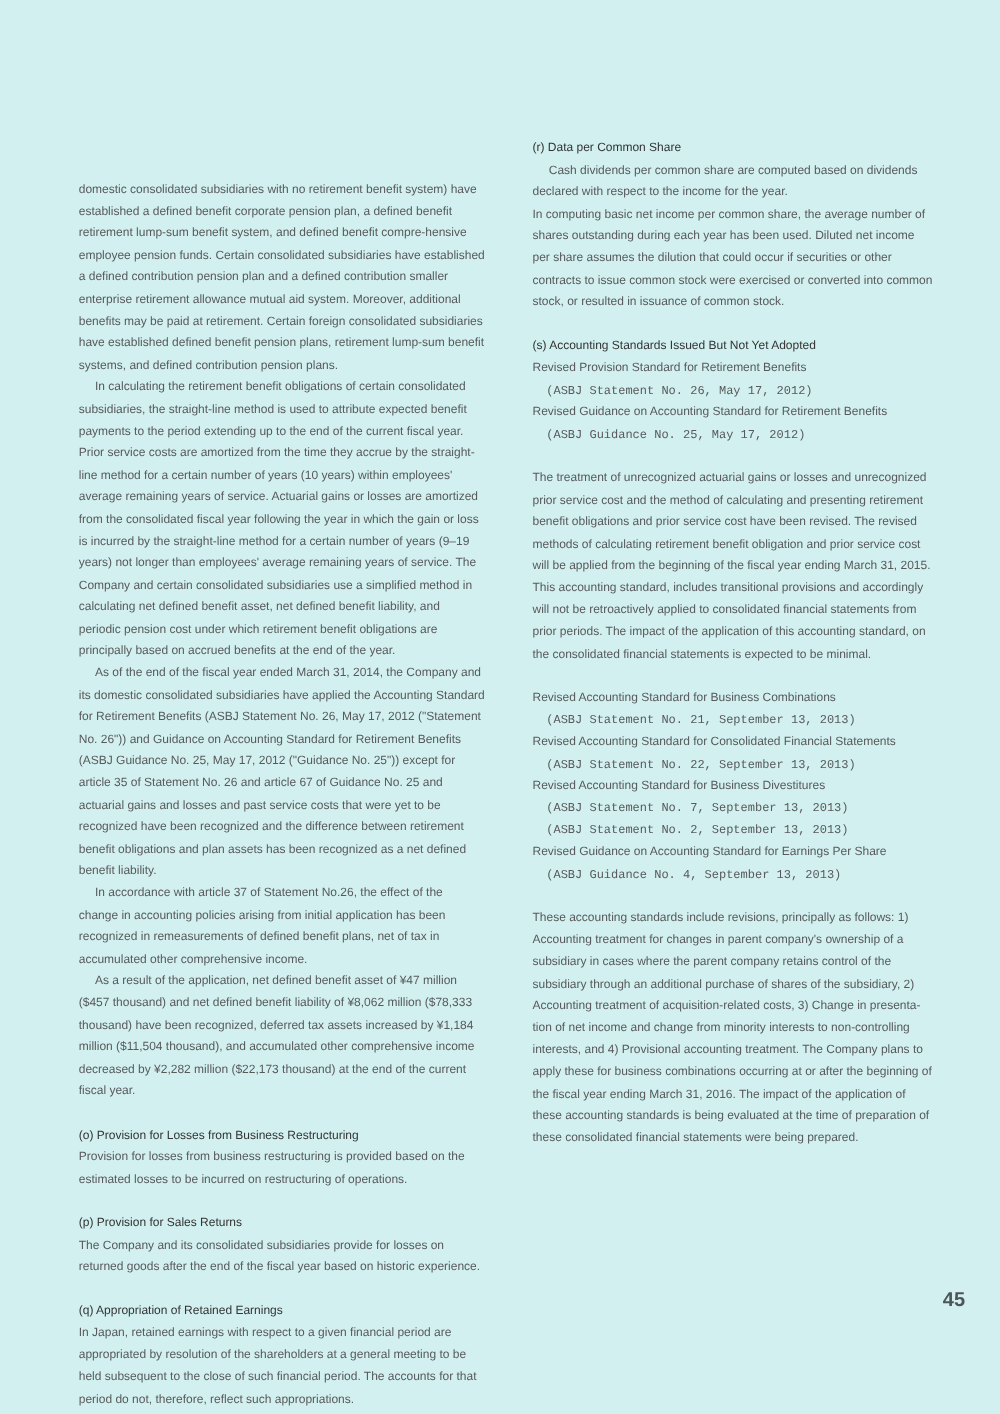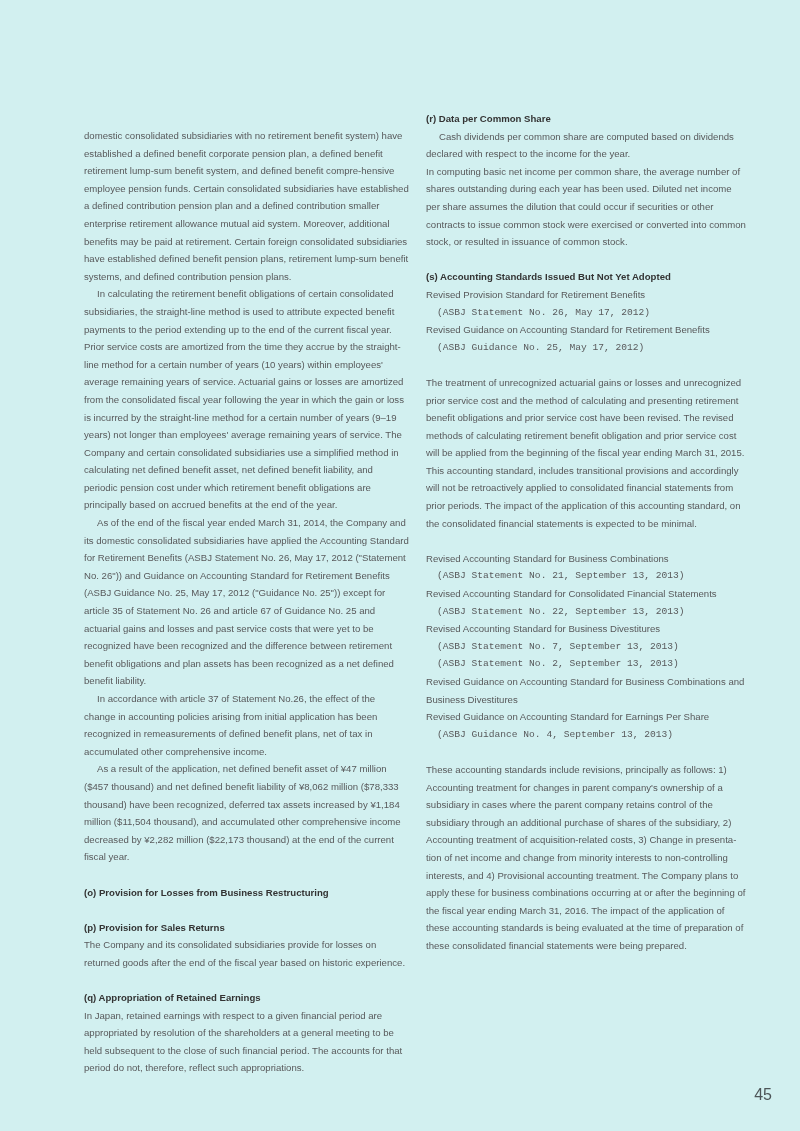--- a/index.html
+++ b/index.html
@@ -2,43 +2,44 @@
 <html><head>
   <meta charset="utf-8">
   <style>
     html, body { margin:0; padding:0; }
     body {
       width:800px; height:1131px; background:#d2f0f0;
       font-family:"Liberation Sans", sans-serif; color:#58595b;
       position:relative; overflow:hidden;
     }
     .col { position:absolute; top:127px; font-size:9.6px; line-height:17.6px; }
-    .col-left { left:84px; width:325px; }
+    .col-left { left:63px; width:325px;margin-top:16px; }
     .col-right { left:426px; width:322px; }
     .p { margin:0; }
     .indent { text-indent:13px; }
     .ref { padding-left:11px;font-family:Liberation Mono, monospace; }
-    .h { margin:0; font-weight:bold; color:#333333; }
+    .h { margin:0; font-weight:normal; color:#333333; }
     .gap { height:17.6px; }
     .page-number {
-      position:absolute; right:28px; top:1086px;
-      font-size:16px; font-weight:normal; color:#4d5558;
+      position:absolute; right:28px; top:1032px;
+      font-size:16px; font-weight:bold; color:#4d5558;
     }
   </style>
 </head>
 <body>
 
 <div class="col col-left">
   <p class="p">domestic consolidated subsidiaries with no retirement benefit system) have established a defined benefit corporate pension plan, a defined benefit retirement lump-sum benefit system, and defined benefit compre-hensive employee pension funds. Certain consolidated subsidiaries have established a defined contribution pension plan and a defined contribution smaller enterprise retirement allowance mutual aid system. Moreover, additional benefits may be paid at retirement. Certain foreign consolidated subsidiaries have established defined benefit pension plans, retirement lump-sum benefit systems, and defined contribution pension plans.</p>
   <p class="p indent">In calculating the retirement benefit obligations of certain consolidated subsidiaries, the straight-line method is used to attribute expected benefit payments to the period extending up to the end of the current fiscal year. Prior service costs are amortized from the time they accrue by the straight-line method for a certain number of years (10 years) within employees' average remaining years of service. Actuarial gains or losses are amortized from the consolidated fiscal year following the year in which the gain or loss is incurred by the straight-line method for a certain number of years (9–19 years) not longer than employees' average remaining years of service. The Company and certain consolidated subsidiaries use a simplified method in calculating net defined benefit asset, net defined benefit liability, and periodic pension cost under which retirement benefit obligations are principally based on accrued benefits at the end of the year.</p>
   <p class="p indent">As of the end of the fiscal year ended March 31, 2014, the Company and its domestic consolidated subsidiaries have applied the Accounting Standard for Retirement Benefits (ASBJ Statement No. 26, May 17, 2012 ("Statement No. 26")) and Guidance on Accounting Standard for Retirement Benefits (ASBJ Guidance No. 25, May 17, 2012 ("Guidance No. 25")) except for article 35 of Statement No. 26 and article 67 of Guidance No. 25 and actuarial gains and losses and past service costs that were yet to be recognized have been recognized and the difference between retirement benefit obligations and plan assets has been recognized as a net defined benefit liability.</p>
   <p class="p indent">In accordance with article 37 of Statement No.26, the effect of the change in accounting policies arising from initial application has been recognized in remeasurements of defined benefit plans, net of tax in accumulated other comprehensive income.</p>
   <p class="p indent">As a result of the application, net defined benefit asset of ¥47 million ($457 thousand) and net defined benefit liability of ¥8,062 million ($78,333 thousand) have been recognized, deferred tax assets increased by ¥1,184 million ($11,504 thousand), and accumulated other comprehensive income decreased by ¥2,282 million ($22,173 thousand) at the end of the current fiscal year.</p>
   <div class="gap"></div>
   <p class="h">(o) Provision for Losses from Business Restructuring</p>
+  <p class="p">Provision for losses from business restructuring is provided based on the estimated losses to be incurred on restructuring of operations.</p>
   <div class="gap"></div>
   <p class="h">(p) Provision for Sales Returns</p>
   <p class="p">The Company and its consolidated subsidiaries provide for losses on returned goods after the end of the fiscal year based on historic experience.</p>
   <div class="gap"></div>
   <p class="h">(q) Appropriation of Retained Earnings</p>
   <p class="p">In Japan, retained earnings with respect to a given financial period are appropriated by resolution of the shareholders at a general meeting to be held subsequent to the close of such financial period. The accounts for that period do not, therefore, reflect such appropriations.</p>
 </div>
 
 <div class="col col-right" style="top:110px;">
   <p class="h">(r) Data per Common Share</p>
@@ -53,20 +54,19 @@
   <div class="gap"></div>
   <p class="p">The treatment of unrecognized actuarial gains or losses and unrecognized prior service cost and the method of calculating and presenting retirement benefit obligations and prior service cost have been revised. The revised methods of calculating retirement benefit obligation and prior service cost will be applied from the beginning of the fiscal year ending March 31, 2015. This accounting standard, includes transitional provisions and accordingly will not be retroactively applied to consolidated financial statements from prior periods. The impact of the application of this accounting standard, on the consolidated financial statements is expected to be minimal.</p>
   <div class="gap"></div>
   <p class="p">Revised Accounting Standard for Business Combinations</p>
   <p class="p ref">(ASBJ Statement No. 21, September 13, 2013)</p>
   <p class="p">Revised Accounting Standard for Consolidated Financial Statements</p>
   <p class="p ref">(ASBJ Statement No. 22, September 13, 2013)</p>
   <p class="p">Revised Accounting Standard for Business Divestitures</p>
   <p class="p ref">(ASBJ Statement No. 7, September 13, 2013)</p>
   <p class="p ref">(ASBJ Statement No. 2, September 13, 2013)</p>
-  <p class="p">Revised Guidance on Accounting Standard for Business Combinations and Business Divestitures</p>
   <p class="p">Revised Guidance on Accounting Standard for Earnings Per Share</p>
   <p class="p ref">(ASBJ Guidance No. 4, September 13, 2013)</p>
   <div class="gap"></div>
   <p class="p">These accounting standards include revisions, principally as follows: 1) Accounting treatment for changes in parent company's ownership of a subsidiary in cases where the parent company retains control of the subsidiary through an additional purchase of shares of the subsidiary, 2) Accounting treatment of acquisition-related costs, 3) Change in presenta-tion of net income and change from minority interests to non-controlling interests, and 4) Provisional accounting treatment. The Company plans to apply these for business combinations occurring at or after the beginning of the fiscal year ending March 31, 2016. The impact of the application of these accounting standards is being evaluated at the time of preparation of these consolidated financial statements were being prepared.</p>
 </div>
 
 <div class="page-number">45</div>
 
 </body></html>

